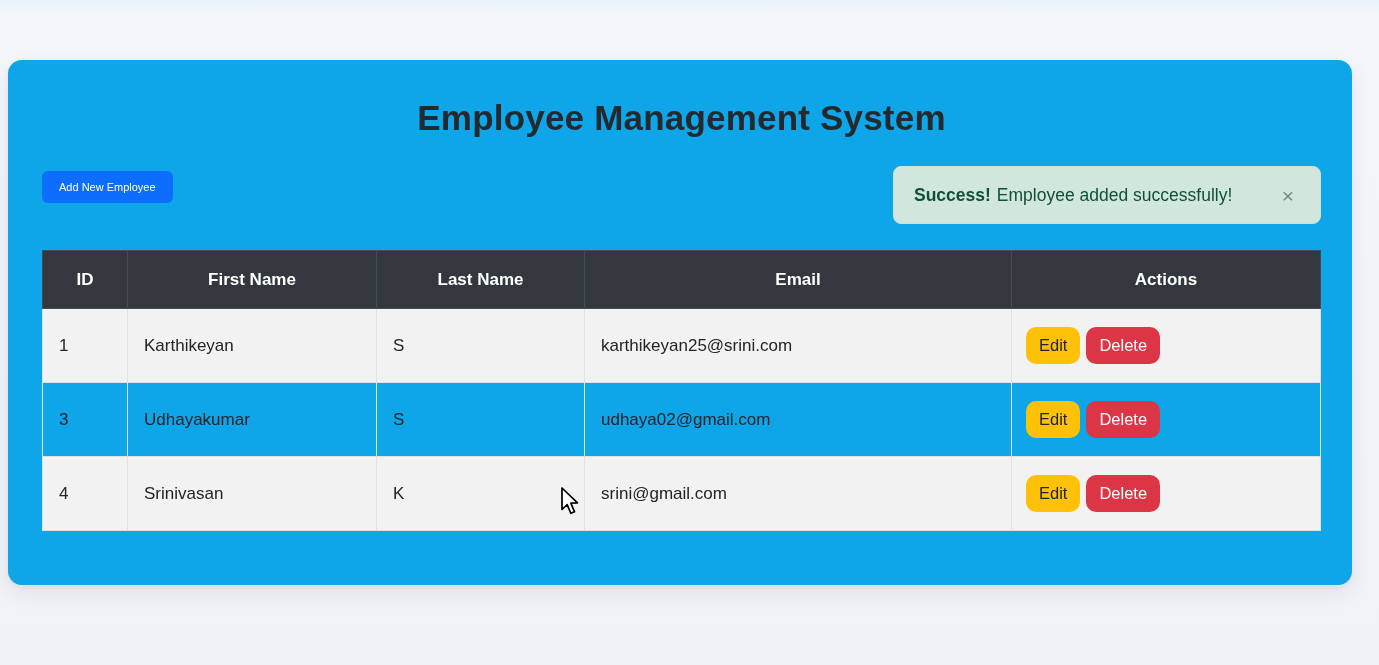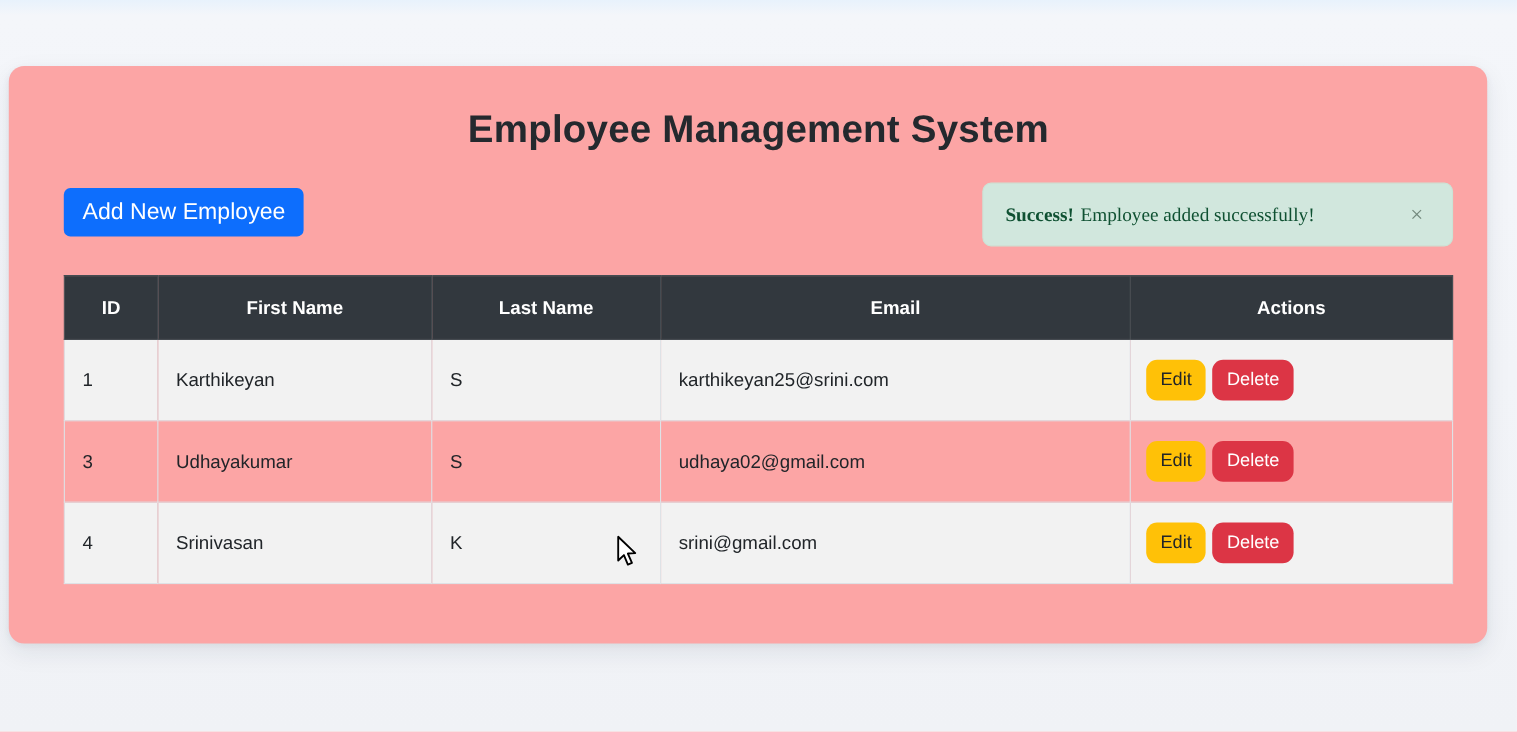--- a/index.html
+++ b/index.html
@@ -7,24 +7,24 @@
   body {
     font-family: "Liberation Sans", "DejaVu Sans", sans-serif;
     background: linear-gradient(180deg, #e8f2fc 0px, #f4f6fa 14px, #f0f2f6 100%);
     position: relative;
     color: #212529;
   }
   .card {
     position: absolute;
     left: 8px; top: 60px;
     width: 1344px; height: 525px;
-    background: #fca5a5;
+    background: #0ea5e9;
     border-radius: 14px;
     box-shadow: 0 8px 22px rgba(25, 35, 60, 0.08), 0 2px 6px rgba(25,35,60,0.05);
-    padding: 36px 31px 0 50px;
+    padding: 36px 31px 0 34px;
   }
   .page-title {
     text-align: center;
     font-size: 35px;
     line-height: 44px;
     font-weight: 700;
     color: #24292e;
     margin-bottom: 26px;
     letter-spacing: 0.2px;
   }
@@ -35,36 +35,35 @@
     height: 58px;
     margin-bottom: 26px;
   }
   .btn-primary {
     margin-top: 5px;
     background: var(--primary, #0d6efd);
     color: #ffffff;
     border: none;
     border-radius: 6px;
     font-family: inherit;
-    font-size: 21px;
+    font-size: 11px;
     padding: 10px 17px;
     cursor: pointer;
   }
   .alert-success {
     width: 428px;
     height: 58px;
     background: var(--alert-bg, #d1e7dd);
     color: var(--alert-text, #0f5132);
     border: 1px solid #cbe3d6;
     border-radius: 8px;
     display: flex;
     align-items: center;
     padding: 0 20px;
     font-size: 17.5px;
-    font-family: Liberation Serif, serif;
   }
   .alert-success b { margin-right: 6px; }
   .alert-close {
     margin-left: auto;
     background: transparent;
     border: none;
     font-size: 21px;
     line-height: 1;
     color: #73897d;
     cursor: pointer;

